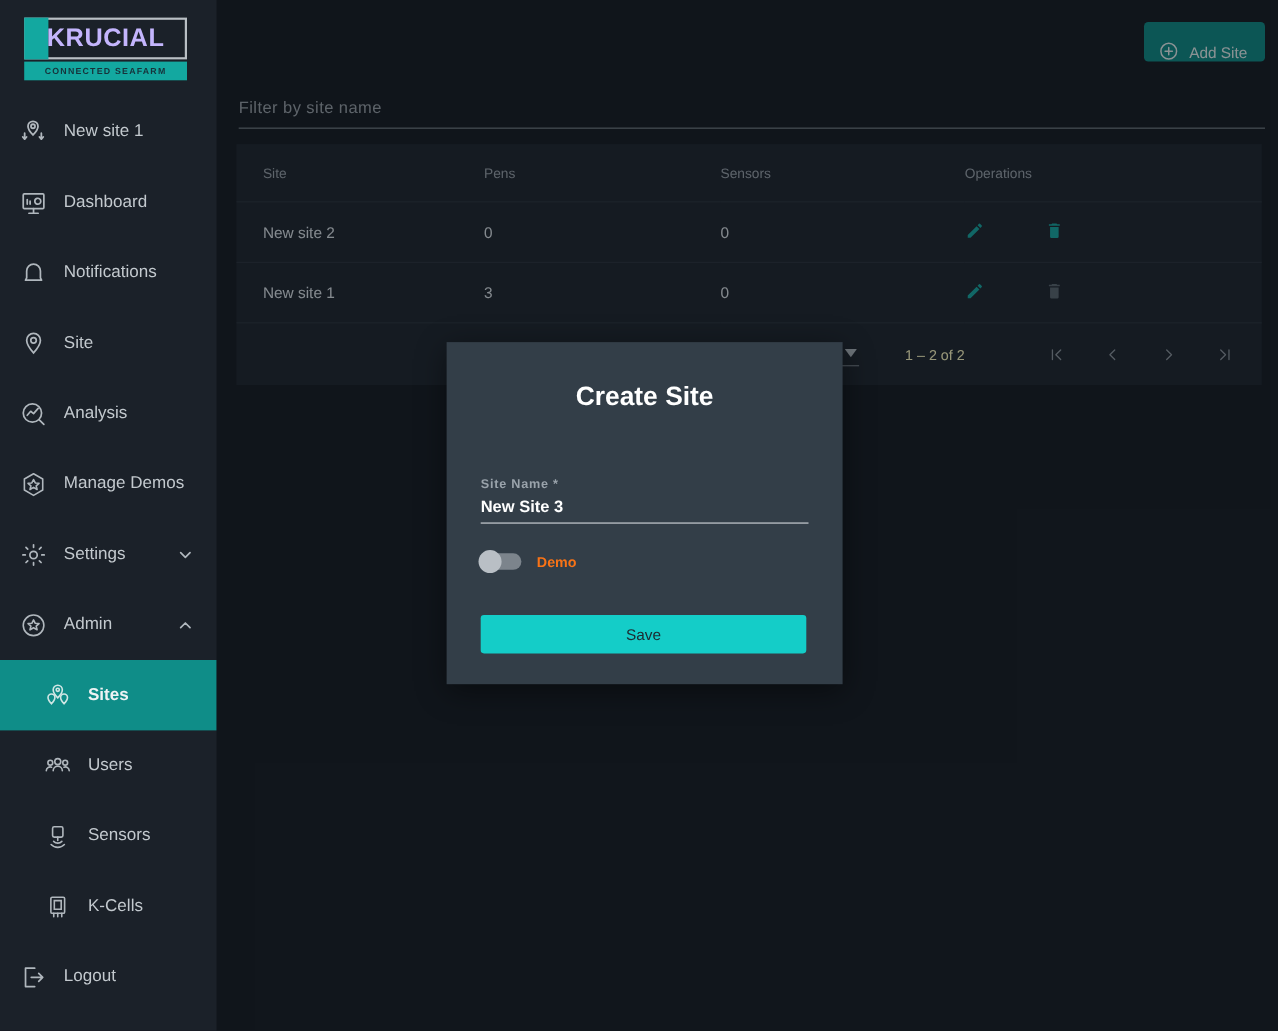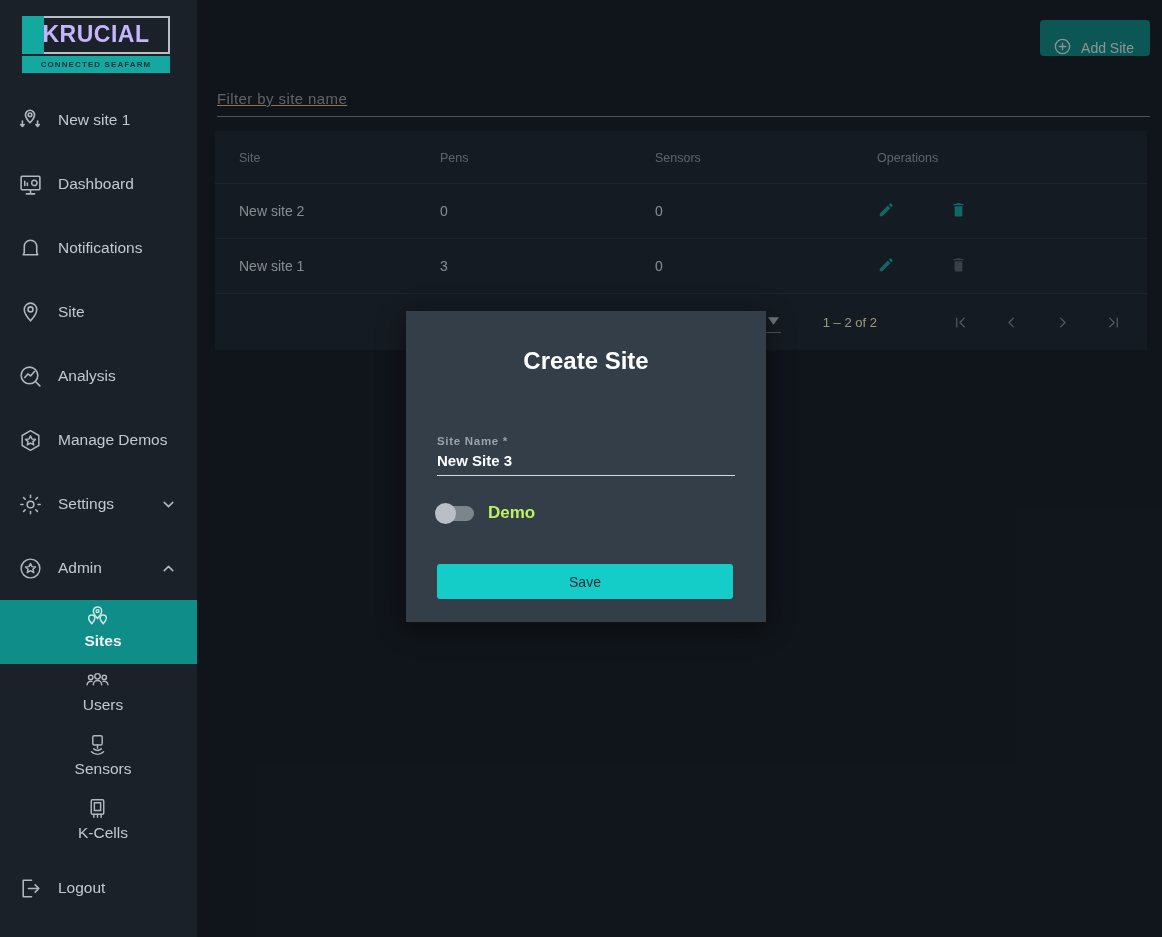--- a/index.html
+++ b/index.html
@@ -80,21 +80,21 @@
     display: flex; align-items: center; justify-content: center;
     margin-right: 12px;
     color: #b0b7bd;
   }
   .nav-item .ico svg { display: block; }
   .nav-item .label { flex: 1; }
   .nav-item .caret {
     margin-right: 20px; color: #b0b7bd;
     display: flex; align-items: center;
   }
-  .nav-item.sub { padding-left: 9px; font-size: 15.5px; flex-direction: column; }
+  .nav-item.sub { padding-left: 36px; font-size: 15.5px; }
   .nav-item.active {
     background: #0f8d88;
     color: #eef3f4;
     font-weight: bold;
   }
   .nav-item.active .ico { color: #cfe6e4; }
 
   
   .main {
     flex: 1;
@@ -129,21 +129,20 @@
     border-bottom: 1px solid #7e868d;
   }
   .filter-input {
     width: 100%;
     background: transparent;
     border: none; outline: none;
     color: #fdba74;
     font-size: 15px;
     font-family: "Liberation Sans", sans-serif;
     letter-spacing: .4px;
-    text-decoration: underline;
   }
   .filter-input::placeholder { color: #9aa1a8; }
 
   .table-card {
     margin-top: 14px;
     background: #1e252e;
     width: 932px;
   }
   table { width: 100%; border-collapse: collapse; }
   thead th {
@@ -260,21 +259,21 @@
     position: relative;
     cursor: pointer;
   }
   .switch .knob {
     position: absolute;
     left: -2px; top: -3px;
     width: 21px; height: 21px;
     border-radius: 50%;
     background: #b9bfc5;
   }
-  .toggle-label { color: #bef264; font-size: 17px; font-weight: bold; }
+  .toggle-label { color: #f97316; font-size: 13px; font-weight: bold; }
   .save-btn {
     margin-top: 41px;
     width: 296px; height: 35px;
     background: #14cdc8;
     border: none;
     border-radius: 3px;
     color: #1d2a30;
     font-size: 14px;
     font-family: "Liberation Sans", sans-serif;
     cursor: pointer;

